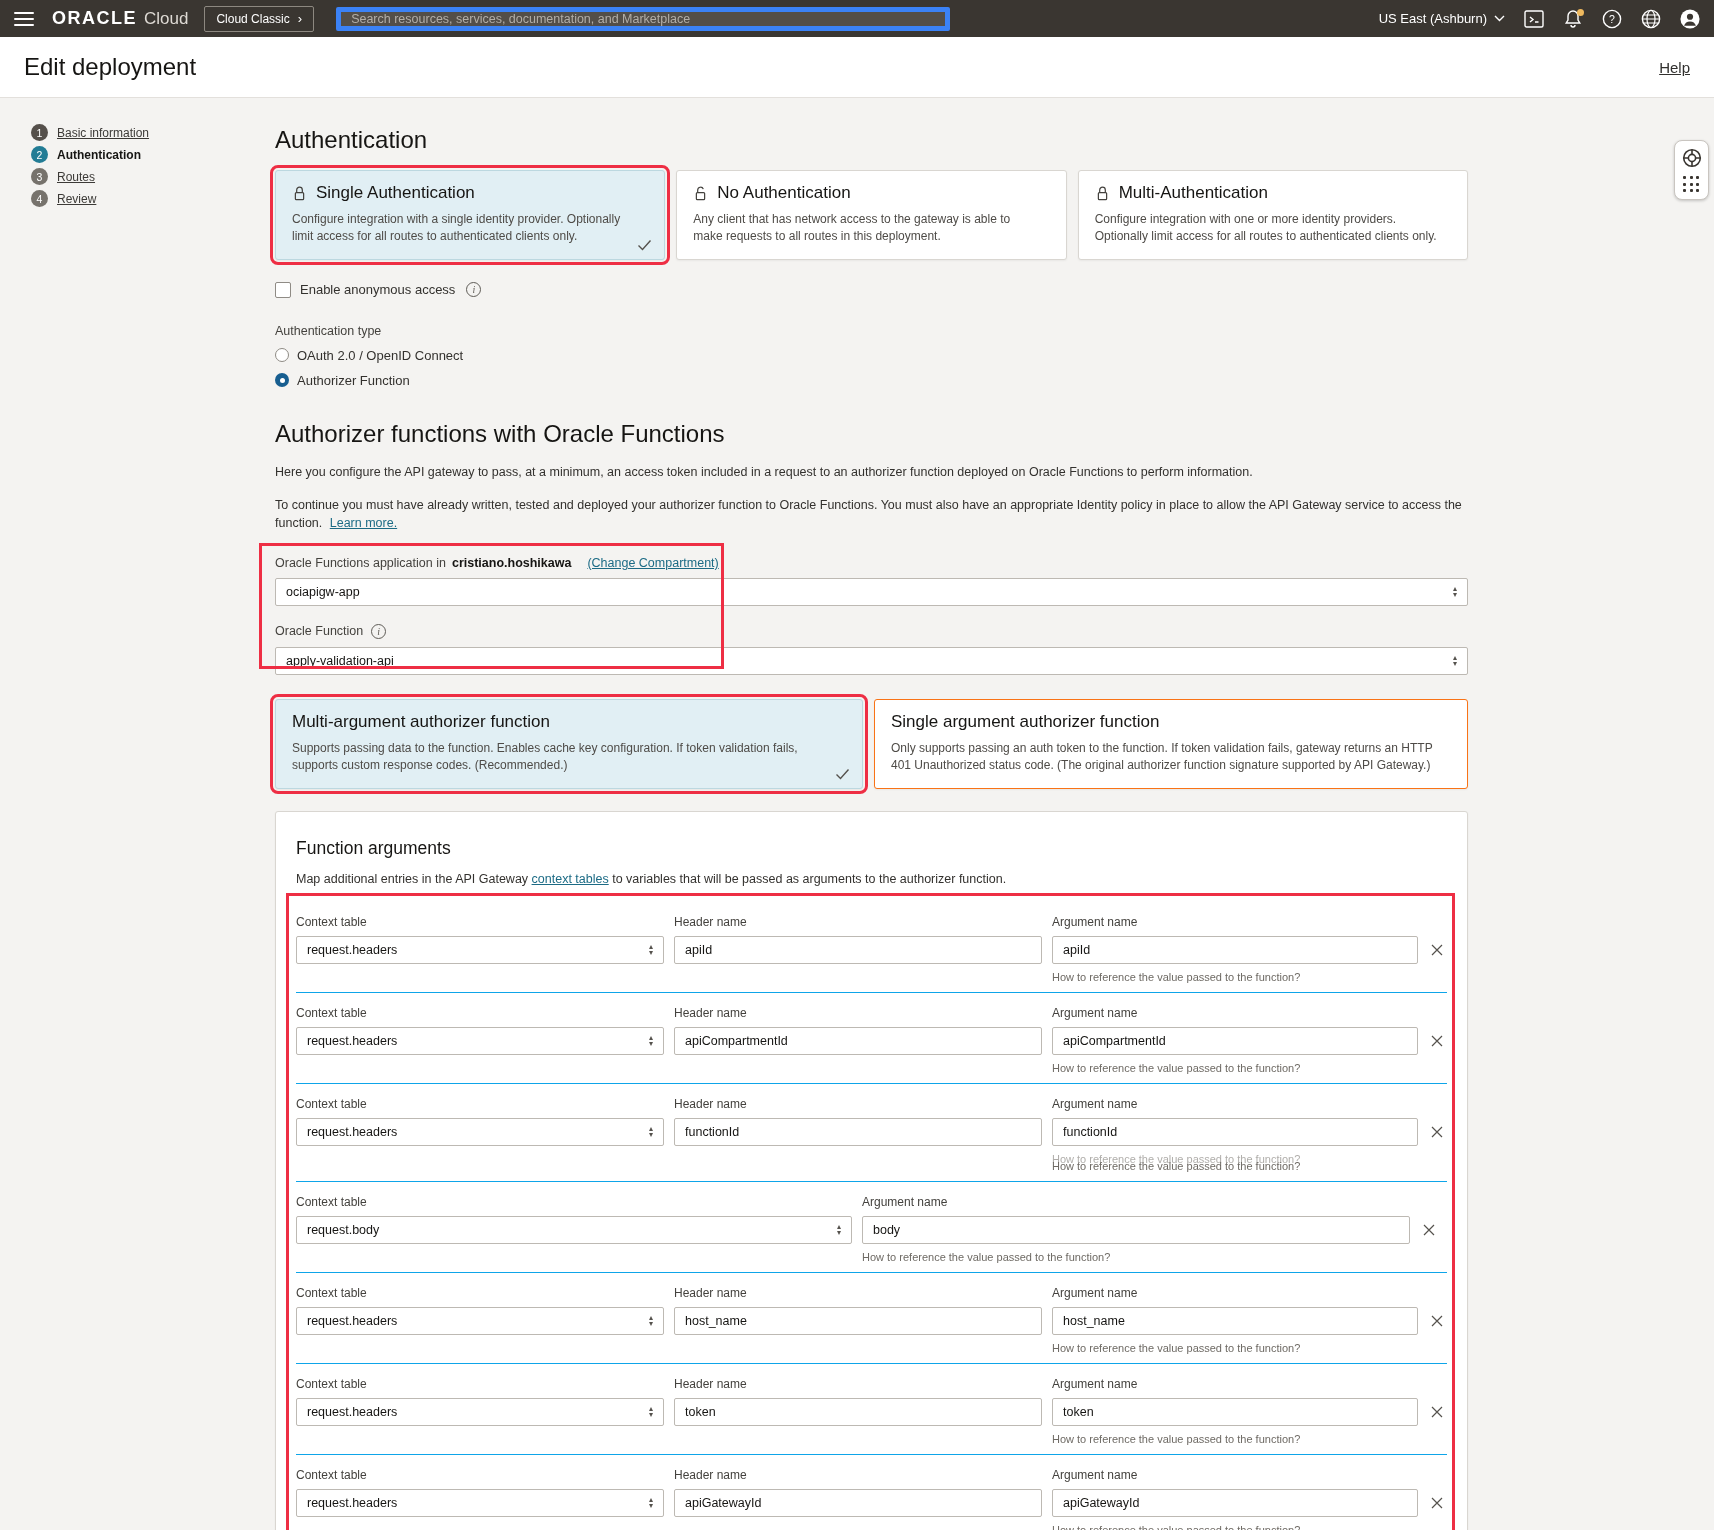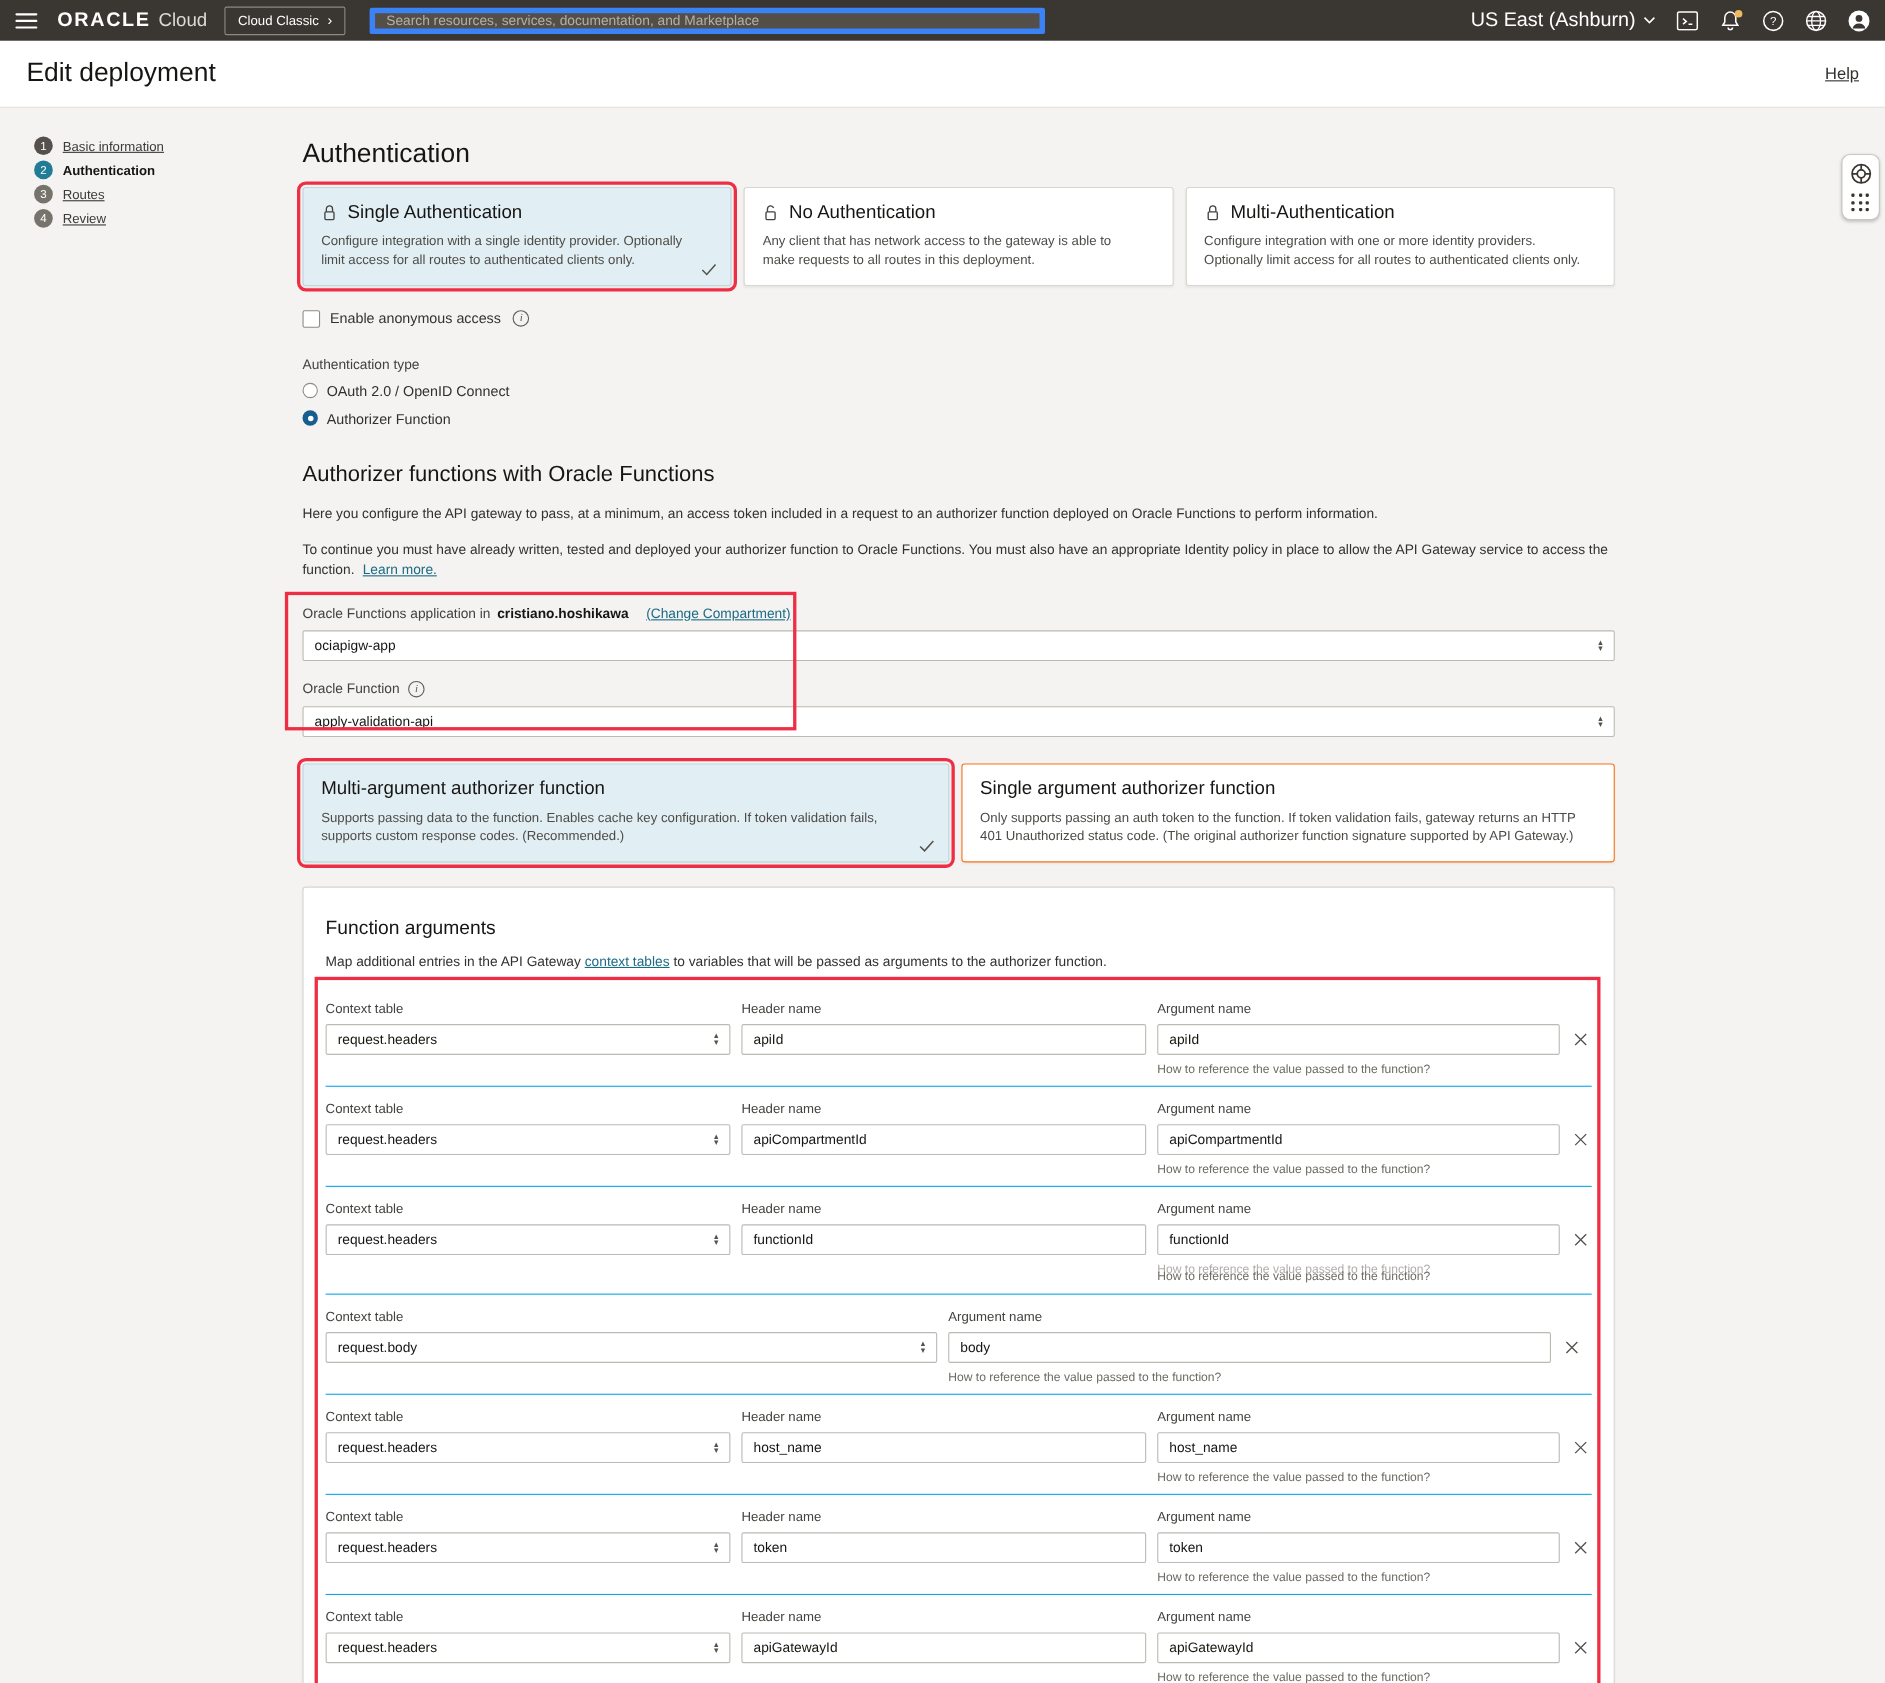--- a/index.html
+++ b/index.html
@@ -16,21 +16,21 @@
   .hamburger span { height:2px; background:#fff; border-radius:1px; }
   .brand { display:flex; align-items:baseline; gap:7px; margin-right:16px; white-space:nowrap; }
   .brand-primary { font-size:18px; font-weight:bold; letter-spacing:1.5px; }
   .brand-secondary { font-size:17px; color:#dedad4; }
   .cloud-classic { display:flex; align-items:center; gap:8px; border:1px solid #8d8880; border-radius:2px; padding:5px 11px; font-size:12px; color:#fff; margin-right:22px; cursor:pointer; white-space:nowrap; }
   .cloud-classic .chev { font-size:13px; line-height:1; }
   .search-wrap { flex:0 0 614px; }
   .search-input { width:614px; height:24px; background:#534e48; border:5px solid #3b82f6; border-radius:2px; color:#e8e4de; font-size:12.5px; padding:0 10px; outline:none; }
   .search-input::placeholder { color:#b3aea7; }
   .topbar-right { margin-left:auto; display:flex; align-items:center; gap:19px; }
-  .region { display:flex; align-items:center; gap:7px; font-size:18px; cursor:pointer; white-space:nowrap; }
+  .region { display:flex; align-items:center; gap:7px; font-size:13px; cursor:pointer; white-space:nowrap; }
   .tb-icon { position:relative; width:20px; height:20px; display:flex; align-items:center; justify-content:center; cursor:pointer; }
   .tb-icon svg { display:block; }
   .notif-dot { position:absolute; top:0px; right:-1px; width:7px; height:7px; border-radius:50%; background:#efb95e; }
 
   
   .page-header { height:61px; background:#fff; border-bottom:1px solid #e3e0dc; display:flex; align-items:center; padding:0 24px; }
   .page-title { font-size:24px; font-weight:400; color:#161513; }
   .help-link { margin-left:auto; font-size:15px; color:#31302e; text-decoration:underline; cursor:pointer; }
 
   
@@ -62,21 +62,21 @@
   .checkbox { width:16px; height:16px; border:1px solid #8f8b85; border-radius:2px; background:#fff; cursor:pointer; }
   .ctl-label { font-size:13px; color:#33312e; }
   .info-icon { width:15px; height:15px; border:1px solid #5f5c57; border-radius:50%; color:#5f5c57; font-size:10px; font-family:"Liberation Serif",serif; font-style:italic; display:flex; align-items:center; justify-content:center; cursor:pointer; margin-left:2px; }
   .field-label { font-size:12.5px; color:#44423e; }
   .auth-type-label { margin-top:26px; }
   .radio-row { display:flex; align-items:center; gap:8px; margin-top:10px; }
   .radio { width:14px; height:14px; border-radius:50%; border:1px solid #8f8b85; background:#fff; cursor:pointer; flex:none; }
   .radio.selected { border:none; background:#175e90; position:relative; }
   .radio.selected::after { content:""; position:absolute; left:4.5px; top:4.5px; width:5px; height:5px; border-radius:50%; background:#fff; }
 
-  h2.sub { font-size:20px; font-weight:400; margin-top:32px; }
+  h2.sub { font-size:24px; font-weight:400; margin-top:32px; }
   .para { font-size:12.5px; color:#33312e; margin-top:15px; line-height:1.45; }
   .teal-link { color:#1c6b85; text-decoration:underline; cursor:pointer; }
 
   
   .app-fields { position:relative; margin-top:24px; }
   .red-frame-fields { position:absolute; left:-16px; top:-13px; width:465px; height:126px; border:3px solid #ee2e44; pointer-events:none; z-index:3; }
   .label-row { display:flex; align-items:center; gap:6px; }
   .bold { font-weight:bold; color:#161513; }
   .select { margin-top:8px; height:28px; background:#fff; border:1px solid #bdb9b3; border-radius:2px; display:flex; align-items:center; padding:0 10px; font-size:12.5px; color:#161513; cursor:pointer; }
   .select .sel-text { flex:1; }

